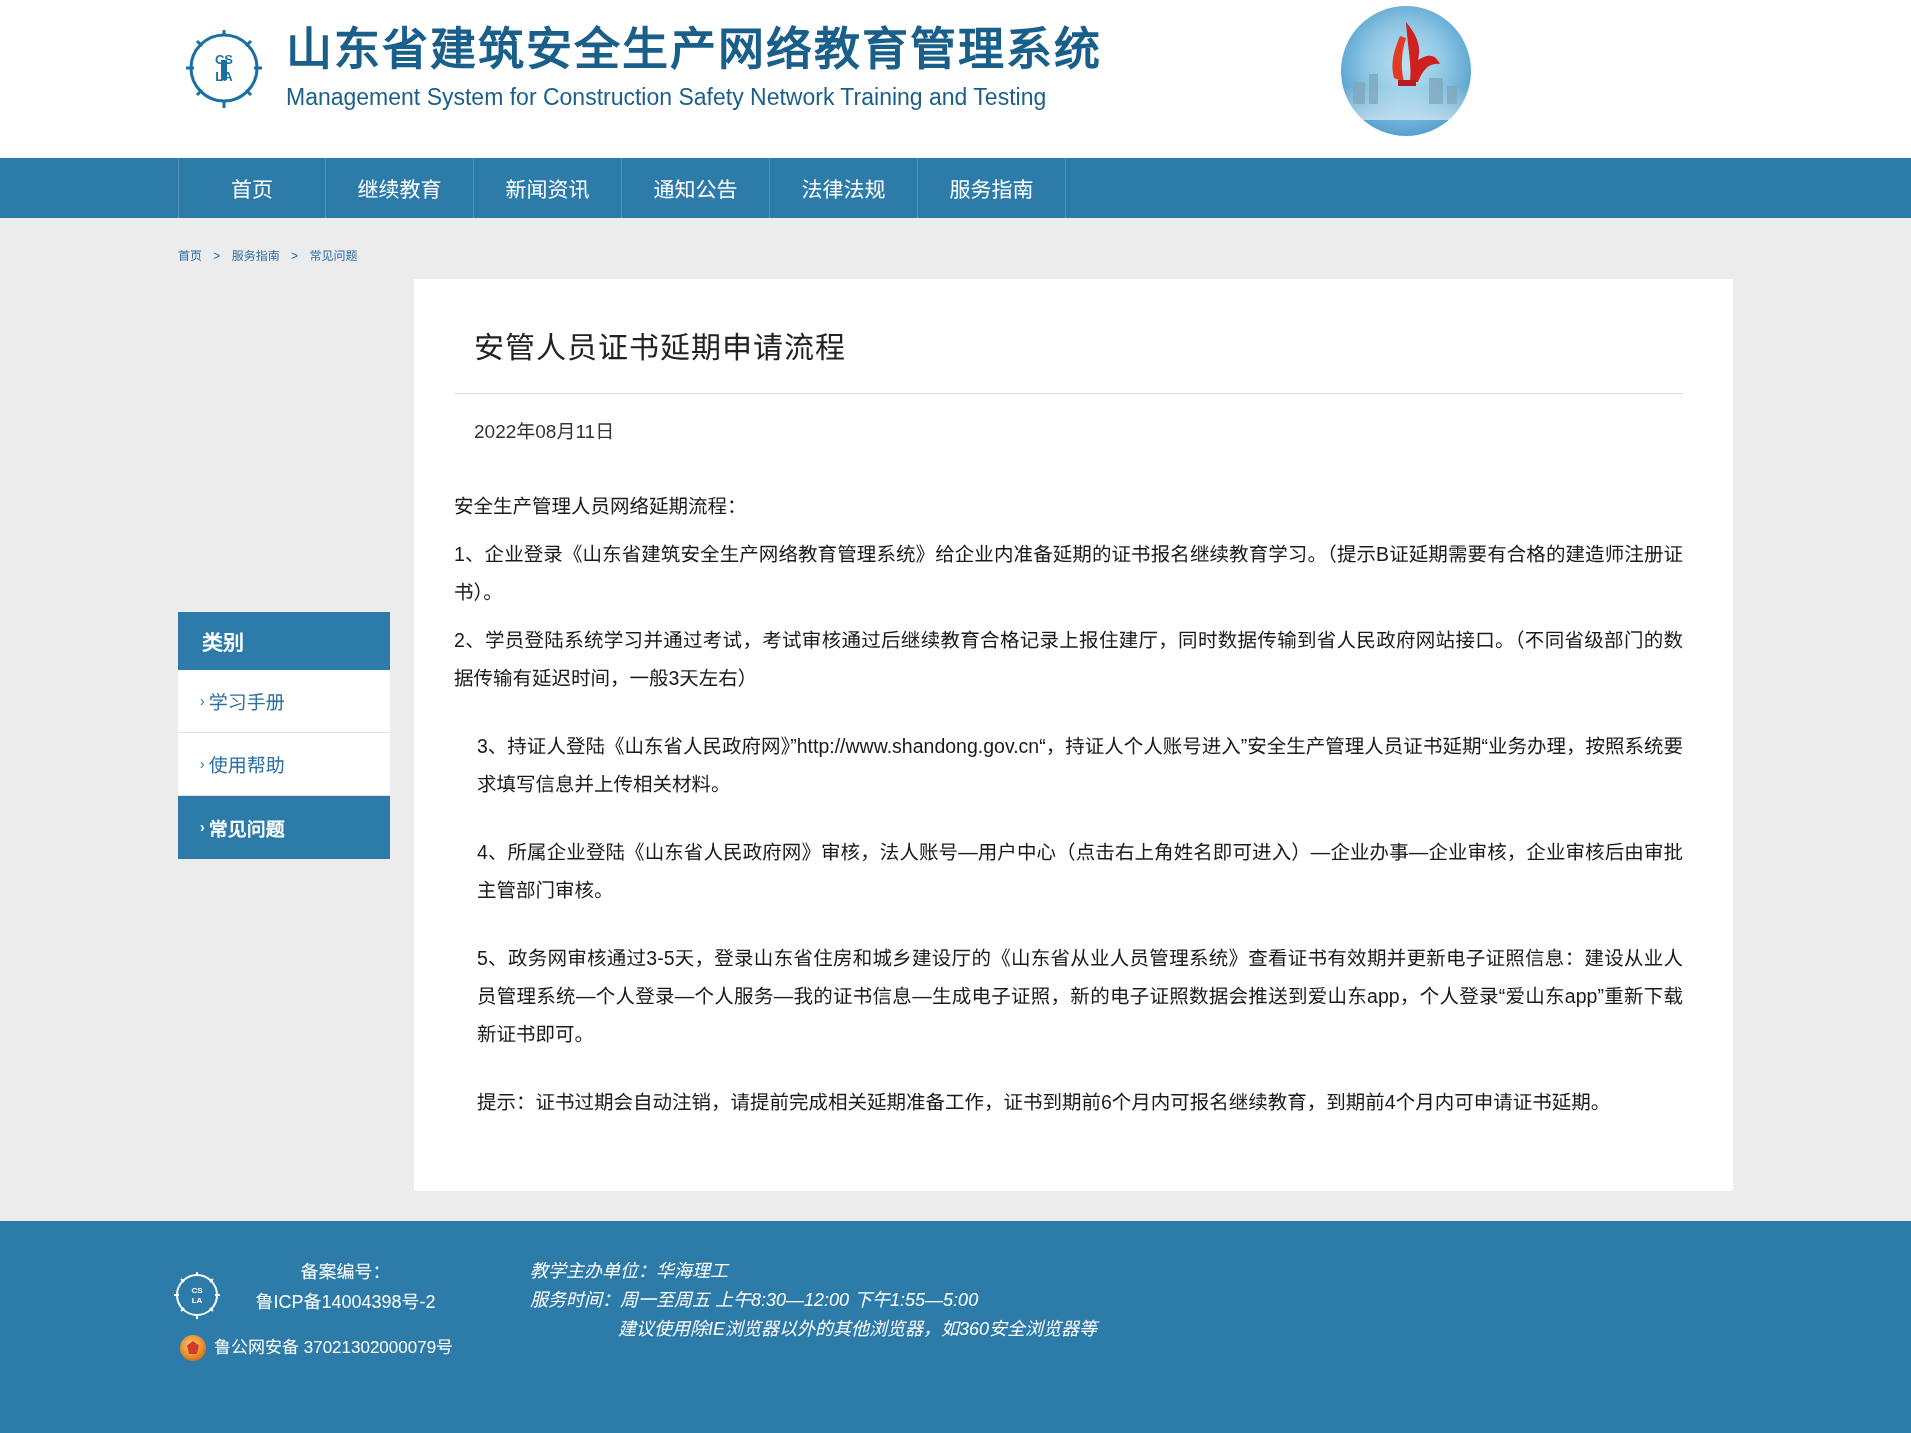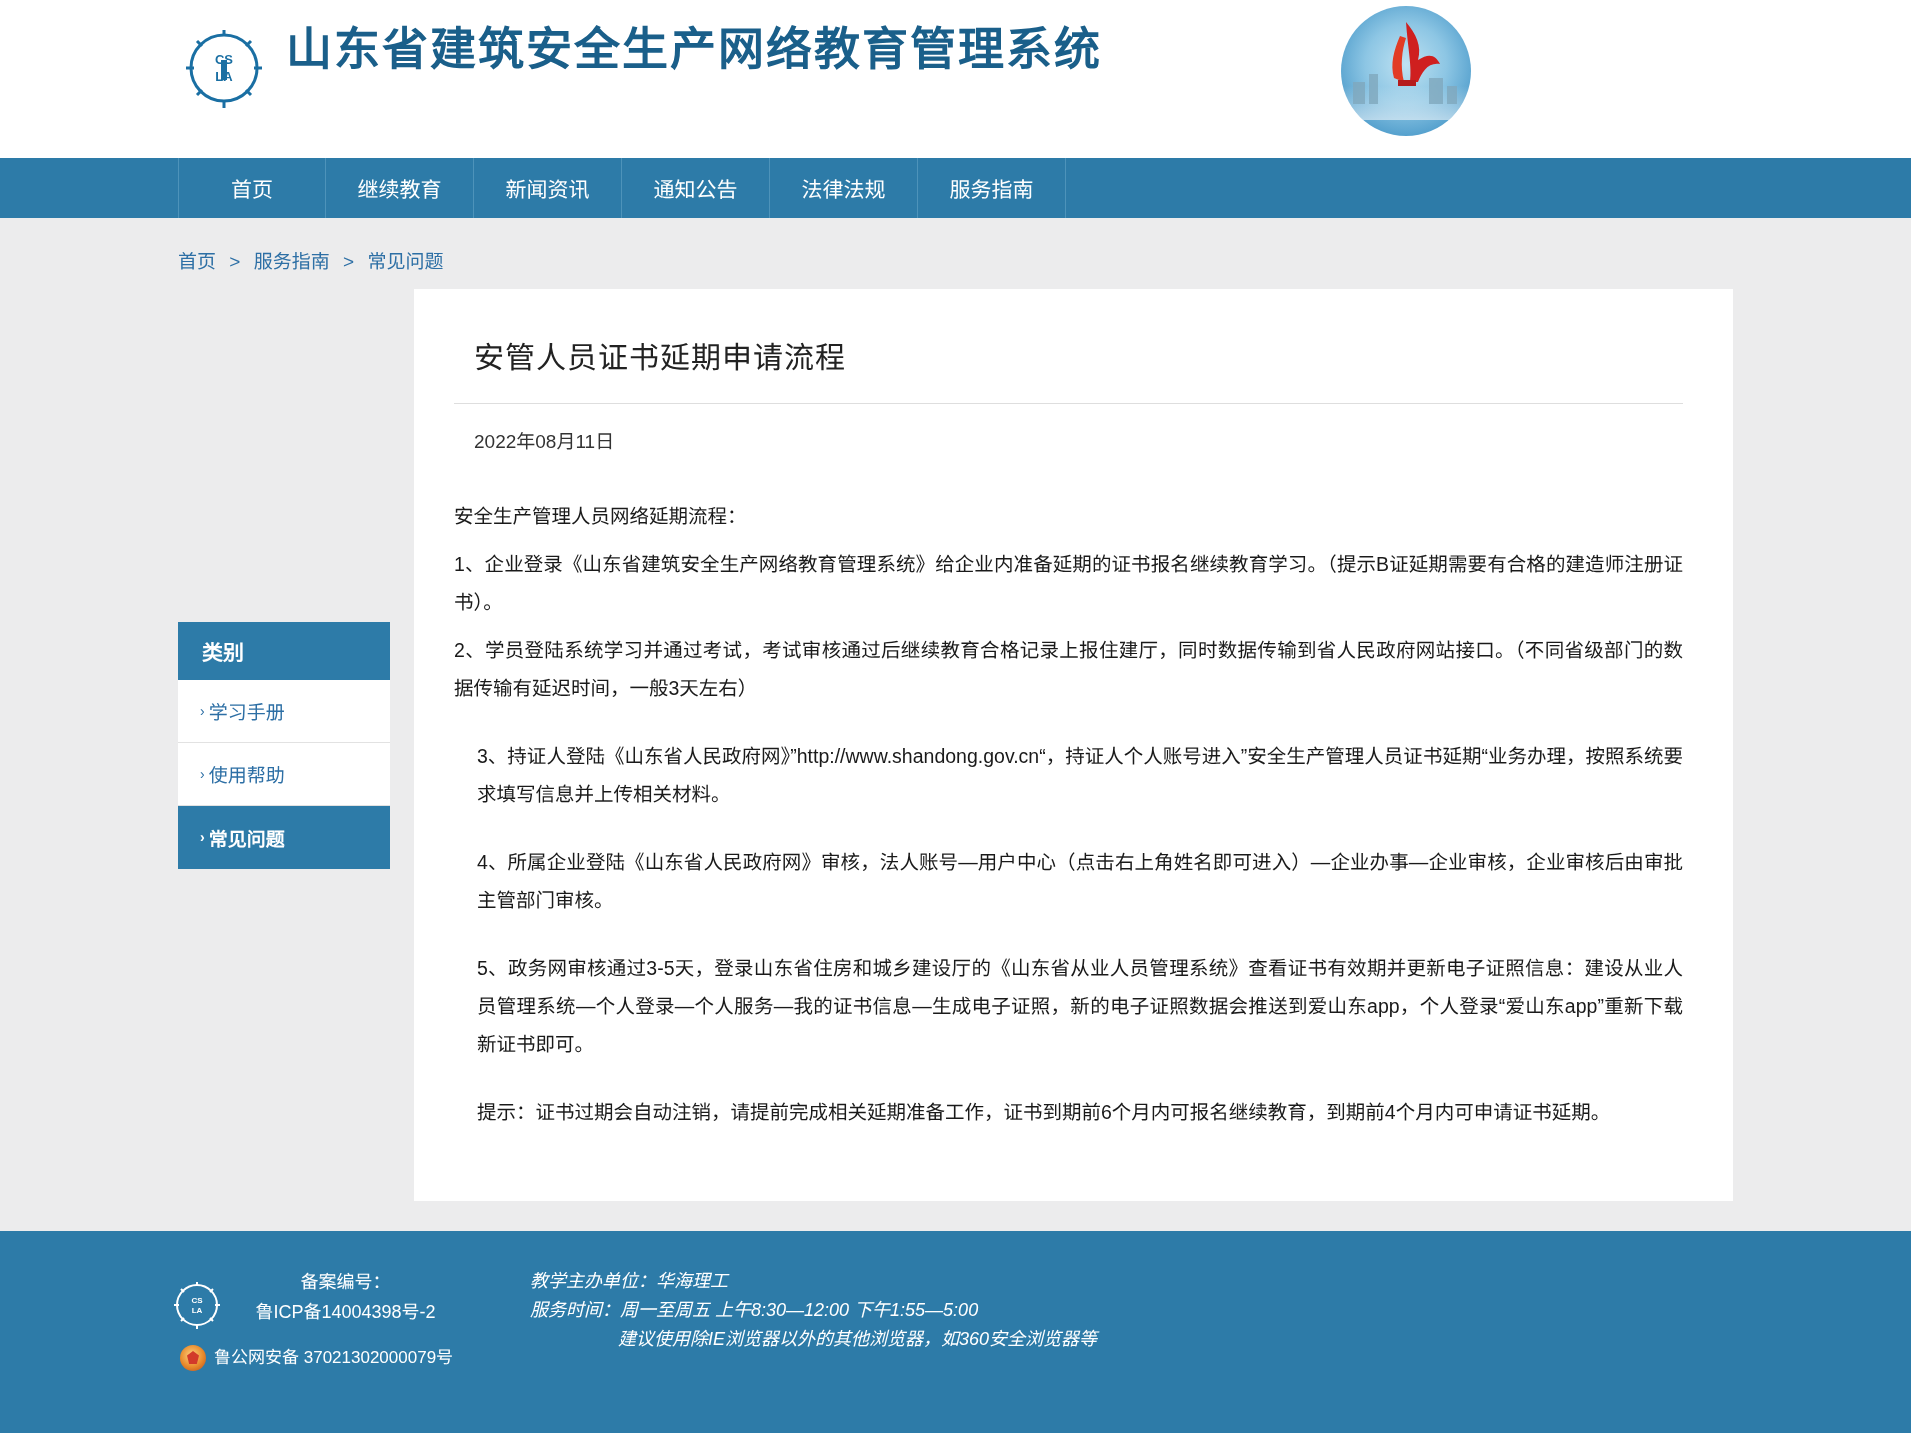--- a/index.html
+++ b/index.html
@@ -115,21 +115,21 @@
   }
   .nav-item:first-child { border-left: 1px solid #4d93ba; }
 
   
   .page {
     background: #ececed;
     padding-bottom: 30px;
   }
   .crumb {
     padding: 28px 0 16px 178px;
-    font-size: 19px;
+    font-size: 12px;
     color: #2d6fa5;
     border-radius: 28px;
   }
   .crumb a {
     color: #2d6fa5;
     text-decoration: none;
     cursor: pointer;
   }
   .crumb .sep { color: #2d6fa5; margin: 0 8px; }
 
@@ -287,20 +287,21 @@
             <path d="M46 6 L46 12 M46 76 L46 84 M8 44 L16 44 M76 44 L84 44
                      M19 17 L24 22 M68 66 L73 71 M73 17 L68 22 M24 66 L19 71"></path>
           </g>
           <text x="46" y="40" font-size="13" fill="#1a6fa3" text-anchor="middle" font-family="Liberation Sans, sans-serif" font-weight="bold">CS</text>
           <text x="46" y="57" font-size="13" fill="#1a6fa3" text-anchor="middle" font-family="Liberation Sans, sans-serif" font-weight="bold">LA</text>
           <rect x="43" y="36" width="6" height="20" fill="#1a6fa3"></rect>
         </svg>
       </div>
       <div class="logo-text">
         <div class="logo-title-cn">山东省建筑安全生产网络教育管理系统</div>
+        <div class="logo-title-en">Management System for Construction Safety Network Training and Testing</div>
       </div>
     </div>
     <div class="header-emblem">
       <svg class="emblem-sculpture" width="92" height="92" viewBox="0 0 92 92" aria-hidden="true">
         <path d="M46 6 C56 18 62 30 58 44 C70 36 76 40 80 48 C68 46 62 56 58 66 L50 66 C52 50 48 34 46 6 Z" fill="#cf1f1f"></path>
         <path d="M40 20 C34 34 30 48 34 62 L44 66 C40 50 42 34 46 22 Z" fill="#e23b24"></path>
         <rect x="38" y="64" width="18" height="6" fill="#b51c1c"></rect>
       </svg>
       <div class="emblem-city">
         <div class="emblem-bldg" style="left:12px;width:12px;height:22px;"></div>

